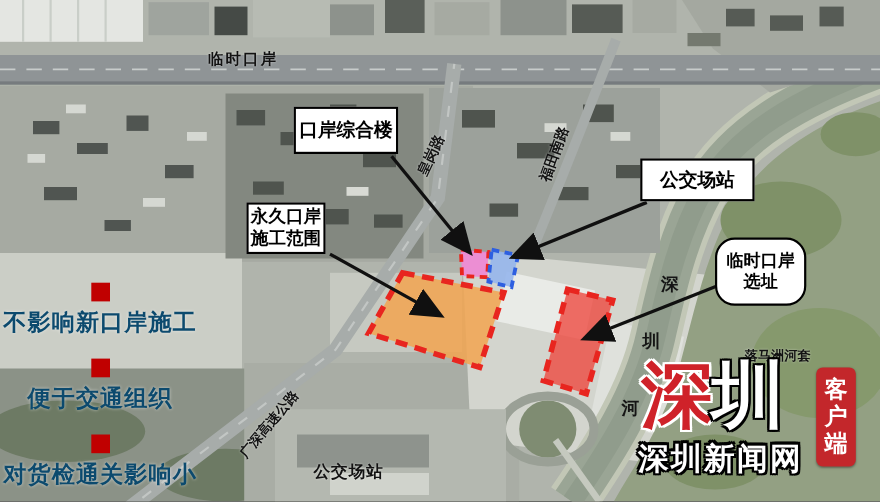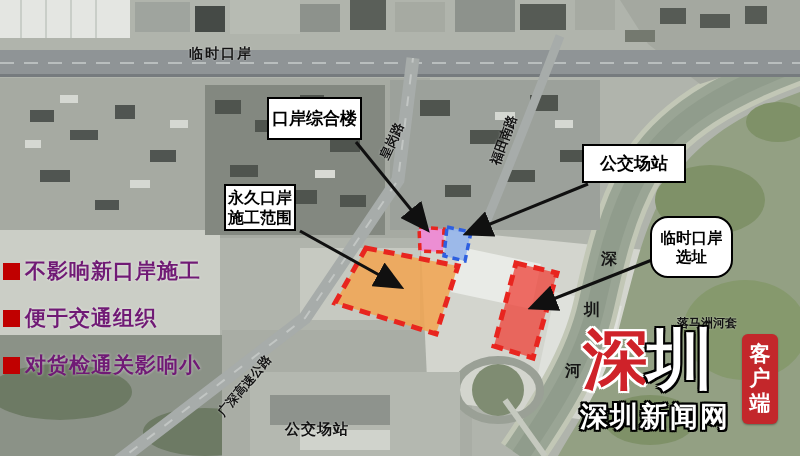--- a/index.html
+++ b/index.html
@@ -10,23 +10,23 @@
   .maplabel{position:absolute;color:#121212;font-weight:700;white-space:nowrap;
             text-shadow:0 0 2px rgba(255,255,255,.55);}
   .rot{transform:translate(-50%,-50%) rotate(var(--a));}
   .riverchar{position:absolute;color:#151515;font-weight:700;font-size:16px;}
   
   .callout{position:absolute;box-sizing:border-box;background:#fff;border:2.5px solid #000;
            display:flex;flex-direction:column;align-items:center;justify-content:center;
            font-weight:700;color:#000;text-align:center;line-height:1.25;}
   
   .bullets{position:absolute;left:3px;top:257px;display:flex;flex-direction:column;gap:19px;}
-  .bullet-row{display:flex;align-items:center;gap:5px;color:#701a75;font-weight:900;
+  .bullet-row{display:flex;align-items:center;gap:5px;color:#0c4a6e;font-weight:900;
               font-size:21px;letter-spacing:1px;white-space:nowrap;
-              text-shadow:0 0 3px rgba(255,255,255,.6);}
+              text-shadow:0 0 3px rgba(255,255,255,.6);flex-direction:column;}
   .bullet-sq{width:17px;height:17px;background:#c00000;flex:none;}
   
   .outline-b{text-shadow:-2px -2px 0 #000,2px -2px 0 #000,-2px 2px 0 #000,2px 2px 0 #000,
              0 -2px 0 #000,0 2px 0 #000,-2px 0 0 #000,2px 0 0 #000;}
   .brand{position:absolute;left:583px;top:322px;font-size:66px;font-weight:900;line-height:1.15;
          letter-spacing:-2px;white-space:nowrap;}
   .brand .c1{color:#cf2229;text-shadow:-2px -2px 0 #fff,2px -2px 0 #fff,-2px 2px 0 #fff,
              2px 2px 0 #fff,0 -2px 0 #fff,0 2px 0 #fff,-2px 0 0 #fff,2px 0 0 #fff;}
   .brand .c2{color:#fff;}
   .sitename{position:absolute;left:580px;top:398px;font-size:28px;font-weight:900;color:#fff;

